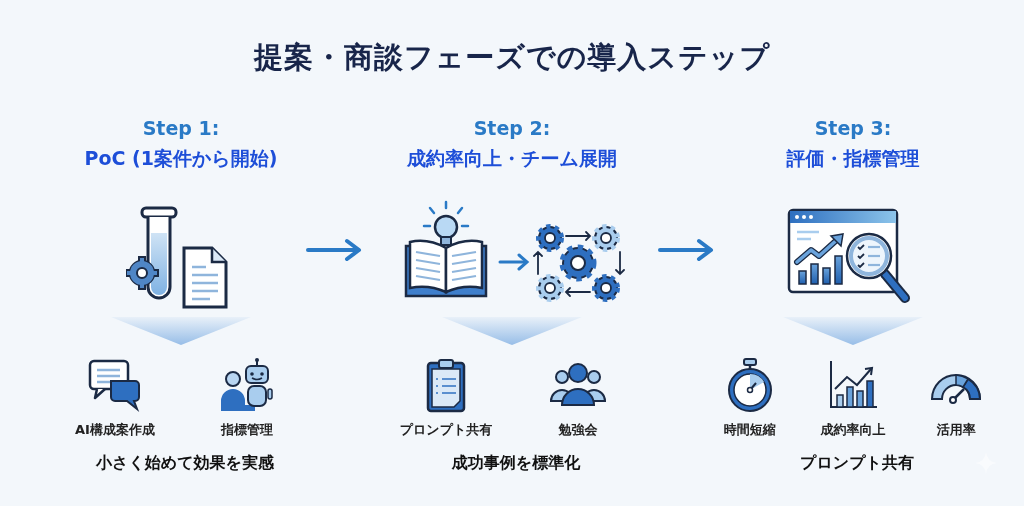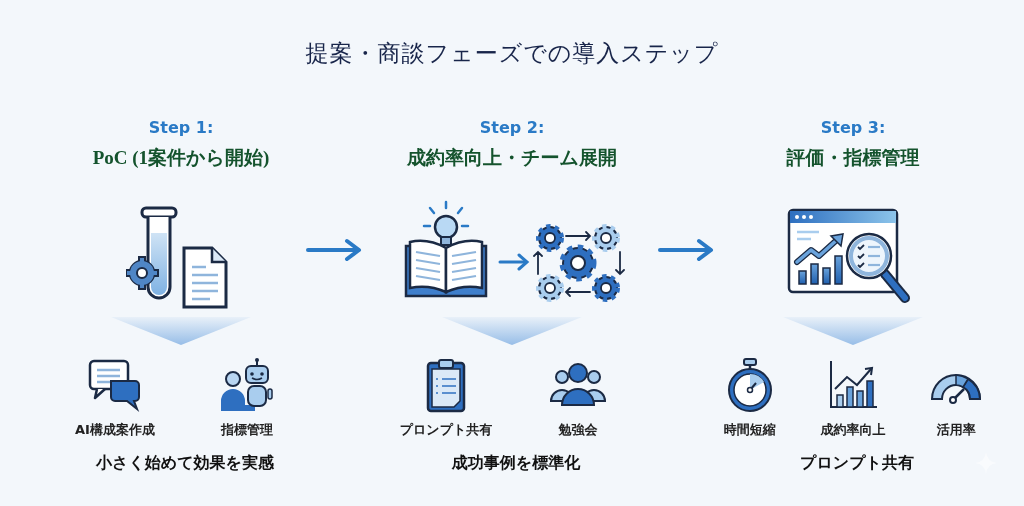--- a/index.html
+++ b/index.html
@@ -5,28 +5,28 @@
   html, body { margin: 0; padding: 0; }
   body {
     width: 1024px; height: 506px; overflow: hidden;
     background: #f3f7fb;
     font-family: "DejaVu Sans", "Liberation Sans", sans-serif;
     position: relative;
     color: #1a1a1a;
   }
   .title {
     position: absolute; top: 38px; left: 0; width: 1024px; text-align: center;
-    font-size: 23px; font-weight: normal; color: #18254a; letter-spacing: 1px;
+    font-size: 29px; font-weight: bold; color: #18254a; letter-spacing: 1px;
   }
   .col { position: absolute; top: 115px; width: 300px; text-align: center; }
   .col1 { left: 31px; }
   .col2 { left: 362px; }
   .col3 { left: 703px; }
-  .step-num { font-size: 16px; font-weight: bold; color: #2a7ac6; height: 26px; line-height: 26px; }
-  .step-title { font-size: 19px; font-weight: bold; color: #14532d; height: 30px; line-height: 30px; margin-top: 2px; font-family: Liberation Serif, serif; }
+  .step-num { font-size: 19px; font-weight: bold; color: #2a7ac6; height: 26px; line-height: 26px; }
+  .step-title { font-size: 19px; font-weight: bold; color: #1d4ed8; height: 30px; line-height: 30px; margin-top: 2px; }
   .main-icon { position: absolute; top: 85px; left: 0; width: 300px; height: 115px; }
   .main-icon svg { position: absolute; }
   .funnel {
     position: absolute; top: 202px; left: 80px; width: 140px; height: 28px;
     background: linear-gradient(to bottom, rgba(190,214,240,0.2), rgba(120,170,225,0.75));
     clip-path: polygon(0 0, 100% 0, 50% 100%);
   }
   .subs { position: absolute; top: 242px; left: 0; width: 300px; display: flex; justify-content: center; gap: 36px; }
   .sub { width: 96px; text-align: center; }
   .sub svg { display: block; margin: 0 auto; width: 56px; height: 56px; }

